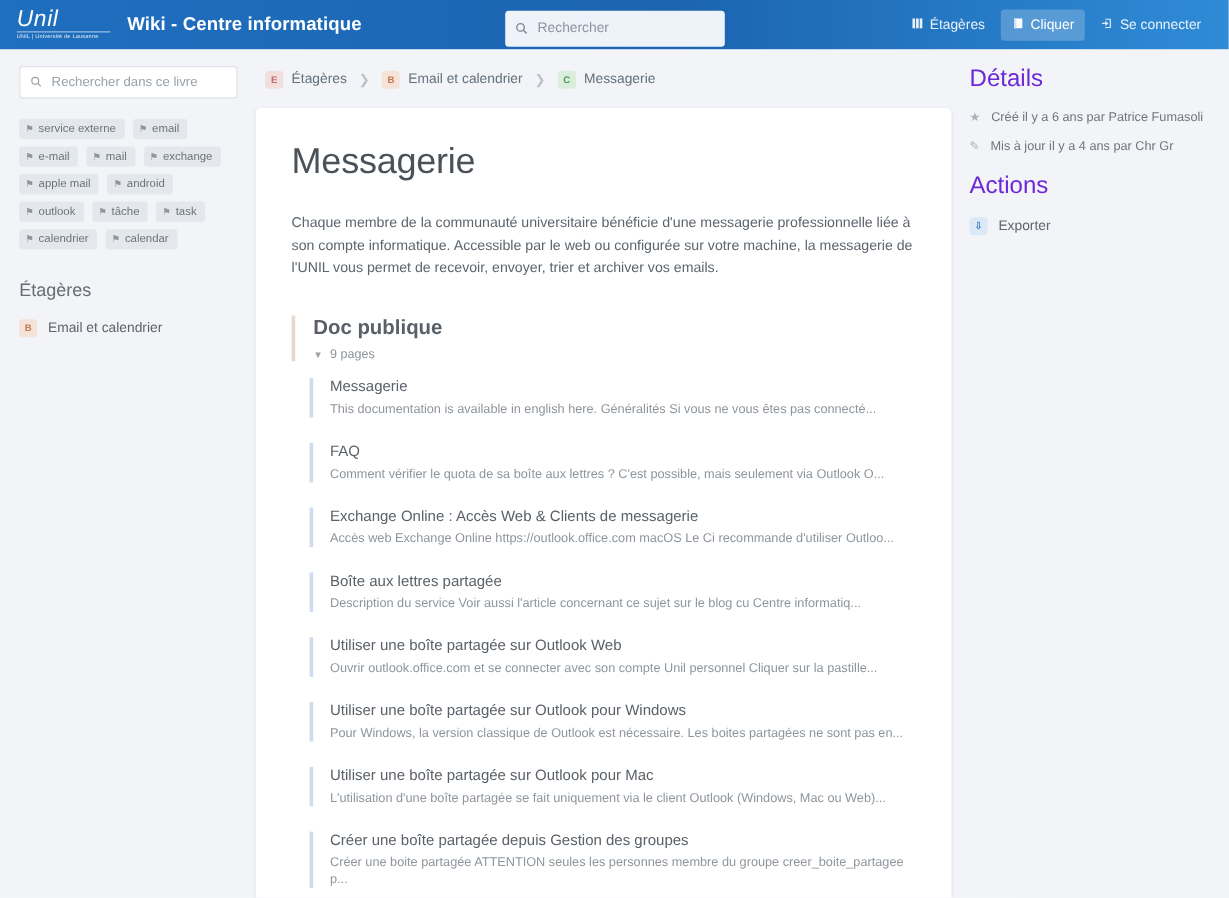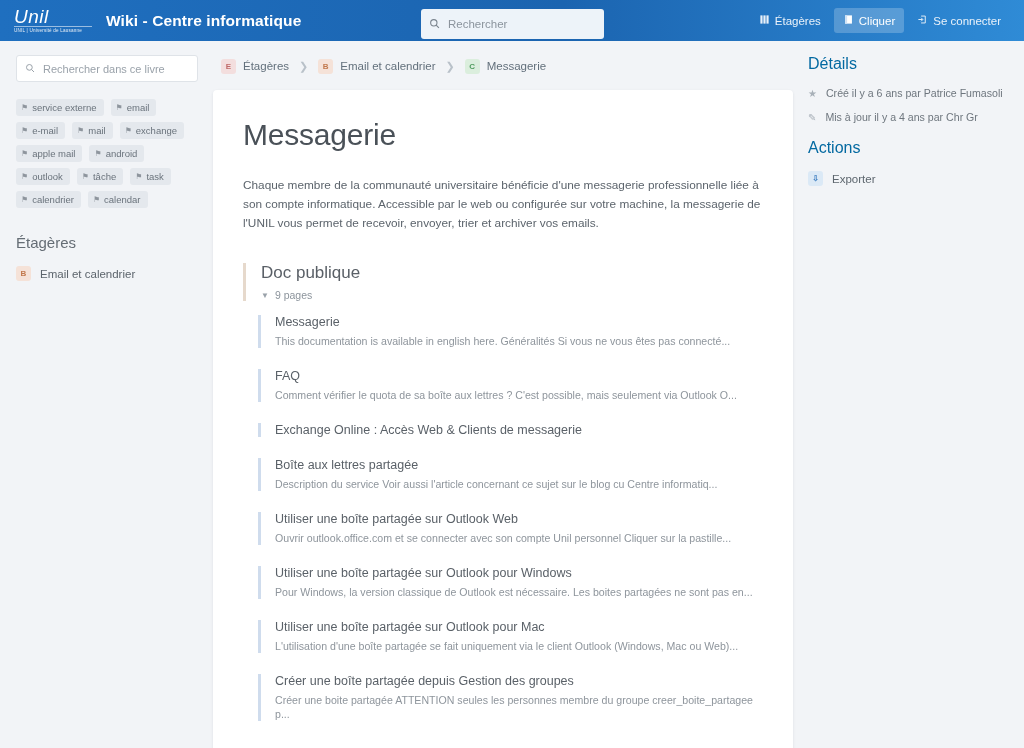--- a/index.html
+++ b/index.html
@@ -193,21 +193,21 @@
   .chapter { margin-bottom: 26px; }
   .chapter-head {
     border-left: 3px solid #e6d9cc;
     padding-left: 15px;
   }
   .chapter-title {
     font-size: 17px;
     color: #5a6views;
     color: #5a6067;
     margin: 0 0 6px 0;
-    font-weight: normal;
+    font-weight: bold;
   }
   .chapter-count {
     font-size: 10.5px;
     color: #8c949c;
     display: flex; align-items: center; gap: 6px;
   }
   .caret { font-size: 8px; color: #9aa2aa; }
 
   .pages { margin-top: 14px; padding-left: 15px; }
   .page-item {
@@ -222,22 +222,22 @@
     margin-bottom: 5px;
   }
   .page-item-desc {
     font-size: 10.6px;
     color: #8e959c;
     line-height: 14px;
   }
 
   
   .r-heading {
-    font-size: 16px;
-    color: #0369a1;
+    font-size: 20px;
+    color: #6d28d9;
     margin: 0 0 13px 0;
     font-weight: normal;
   }
   .r-line {
     display: flex; align-items: flex-start; gap: 9px;
     font-size: 10.6px;
     color: #6e767e;
     margin-bottom: 9px;
     line-height: 14px;
   }
@@ -413,20 +413,21 @@
           <div class="page-item">
             <div class="page-item-title">Messagerie</div>
             <div class="page-item-desc">This documentation is available in english here. Généralités Si vous ne vous êtes pas connecté...</div>
           </div>
           <div class="page-item">
             <div class="page-item-title">FAQ</div>
             <div class="page-item-desc">Comment vérifier le quota de sa boîte aux lettres ? C'est possible, mais seulement via Outlook O...</div>
           </div>
           <div class="page-item">
             <div class="page-item-title">Exchange Online : Accès Web &amp; Clients de messagerie</div>
+            <div class="page-item-desc">Accès web Exchange Online https://outlook.office.com  macOS Le Ci recommande d'utiliser Outloo...</div>
           </div>
           <div class="page-item">
             <div class="page-item-title">Boîte aux lettres partagée</div>
             <div class="page-item-desc">Description du service Voir aussi l'article concernant ce sujet sur le blog cu Centre informatiq...</div>
           </div>
           <div class="page-item">
             <div class="page-item-title">Utiliser une boîte partagée sur Outlook Web</div>
             <div class="page-item-desc">Ouvrir outlook.office.com et se connecter avec son compte Unil personnel Cliquer sur la pastille...</div>
           </div>
           <div class="page-item">

